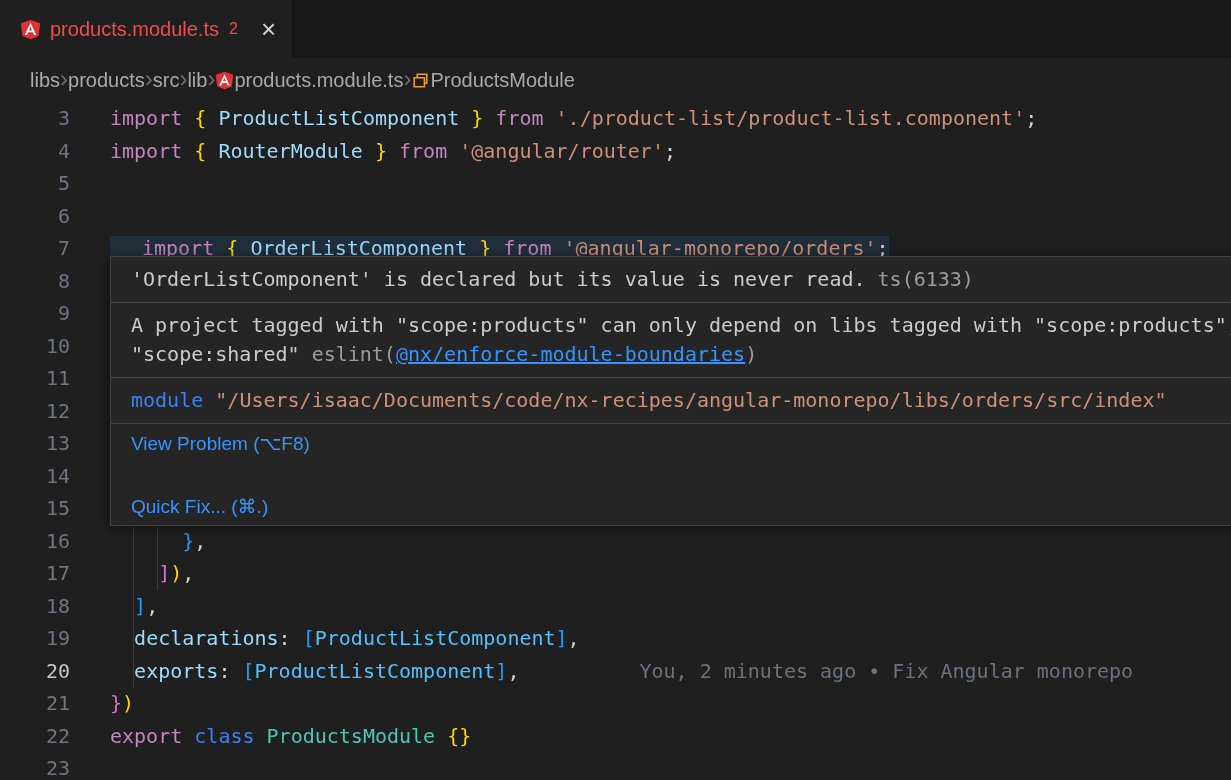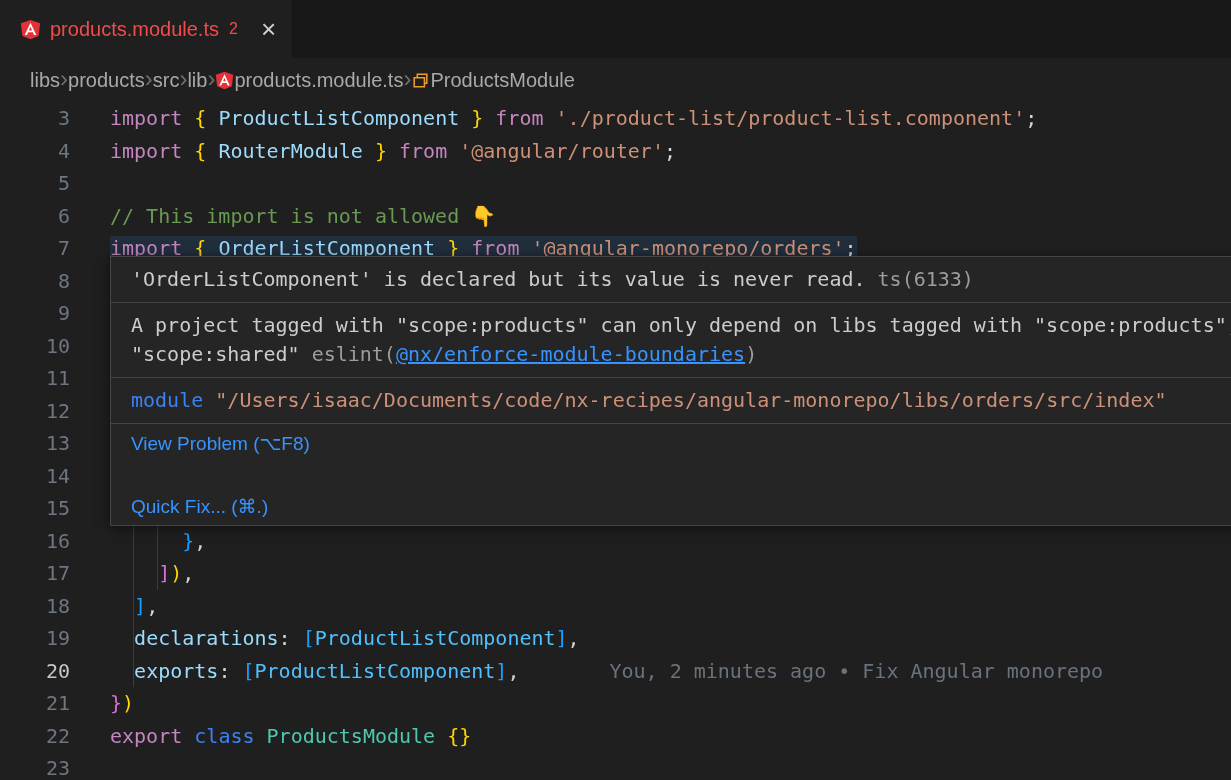--- a/index.html
+++ b/index.html
@@ -41,22 +41,22 @@
   .tk-bpurple { color:#da70d6; }
   .tk-bblue   { color:#179fff; }
   .tk-hmsg    { color:#cccccc; }
   .tk-hdim    { color:#9d9d9d; }
   .tk-hlink   { color:#3794ff; text-decoration:underline; cursor:pointer;text-align:center; }
 
   .squiggle { text-decoration:underline wavy #f14c4c;
               text-decoration-skip-ink:none;
               text-decoration-thickness:1.5px;
               text-underline-offset:5px;
-              background:rgba(38,79,120,0.33); }
-  .blame { color:#6a737d; margin-left:90px; }
+              background:rgba(38,79,120,0.33);padding-left:32px; }
+  .blame { color:#6a737d; margin-left:120px; }
 
   .guide { position:absolute; width:1px; background:#3c3c3c; }
 
   
   .hover { position:absolute; left:110px; top:154px; width:1212px;
            background:#252526; border:1px solid #454545; border-radius:0;
            box-shadow:0 2px 12px rgba(0,0,0,0.55); z-index:10; }
   .hover-row { padding:8px 20px; border-bottom:1px solid #454545;
                font-size:20px; line-height:29px; white-space:pre-wrap; color:#cccccc; }
   .hover-actions { display:flex; gap:40px; padding:8px 20px 7px 20px;
@@ -106,21 +106,21 @@
       </svg>
     </span>
     <span class="crumb">ProductsModule</span>
   </div>
 
   <div class="editor">
     <div id="code-lines">
         <div class="code-line"><span class="ln">3</span><span class="lc"><span class="tk-kw">import</span><span class="tk-fg"> </span><span class="tk-bgold">{</span><span class="tk-fg"> </span><span class="tk-var">ProductListComponent</span><span class="tk-fg"> </span><span class="tk-bgold">}</span><span class="tk-fg"> </span><span class="tk-kw">from</span><span class="tk-fg"> </span><span class="tk-str">'./product-list/product-list.component'</span><span class="tk-fg">;</span></span></div>
         <div class="code-line"><span class="ln">4</span><span class="lc"><span class="tk-kw">import</span><span class="tk-fg"> </span><span class="tk-bgold">{</span><span class="tk-fg"> </span><span class="tk-var">RouterModule</span><span class="tk-fg"> </span><span class="tk-bgold">}</span><span class="tk-fg"> </span><span class="tk-kw">from</span><span class="tk-fg"> </span><span class="tk-str">'@angular/router'</span><span class="tk-fg">;</span></span></div>
         <div class="code-line"><span class="ln">5</span><span class="lc"></span></div>
-        <div class="code-line"><span class="ln">6</span><span class="lc"><span class="tk-cmt">// This import is not allowed </span><span class="tk-cmt">👇</span></span></div>
+        <div class="code-line"><span class="ln">6</span></div>
         <div class="code-line"><span class="ln">7</span><span class="lc"><span class="squiggle"><span class="tk-kw">import</span><span class="tk-fg"> </span><span class="tk-bgold">{</span><span class="tk-fg"> </span><span class="tk-var">OrderListComponent</span><span class="tk-fg"> </span><span class="tk-bgold">}</span><span class="tk-fg"> </span><span class="tk-kw">from</span><span class="tk-fg"> </span><span class="tk-str">'@angular-monorepo/orders'</span><span class="tk-fg">;</span></span></span></div>
         <div class="code-line"><span class="ln">8</span><span class="lc"></span></div>
         <div class="code-line"><span class="ln">9</span><span class="lc"></span></div>
         <div class="code-line"><span class="ln">10</span><span class="lc"></span></div>
         <div class="code-line"><span class="ln">11</span><span class="lc"></span></div>
         <div class="code-line"><span class="ln">12</span><span class="lc"></span></div>
         <div class="code-line"><span class="ln">13</span><span class="lc"></span></div>
         <div class="code-line"><span class="ln">14</span><span class="lc"></span></div>
         <div class="code-line"><span class="ln">15</span></div>
         <div class="code-line"><span class="ln">16</span><span class="lc"><span class="tk-fg">      </span><span class="tk-bblue">}</span><span class="tk-fg">,</span></span></div>

